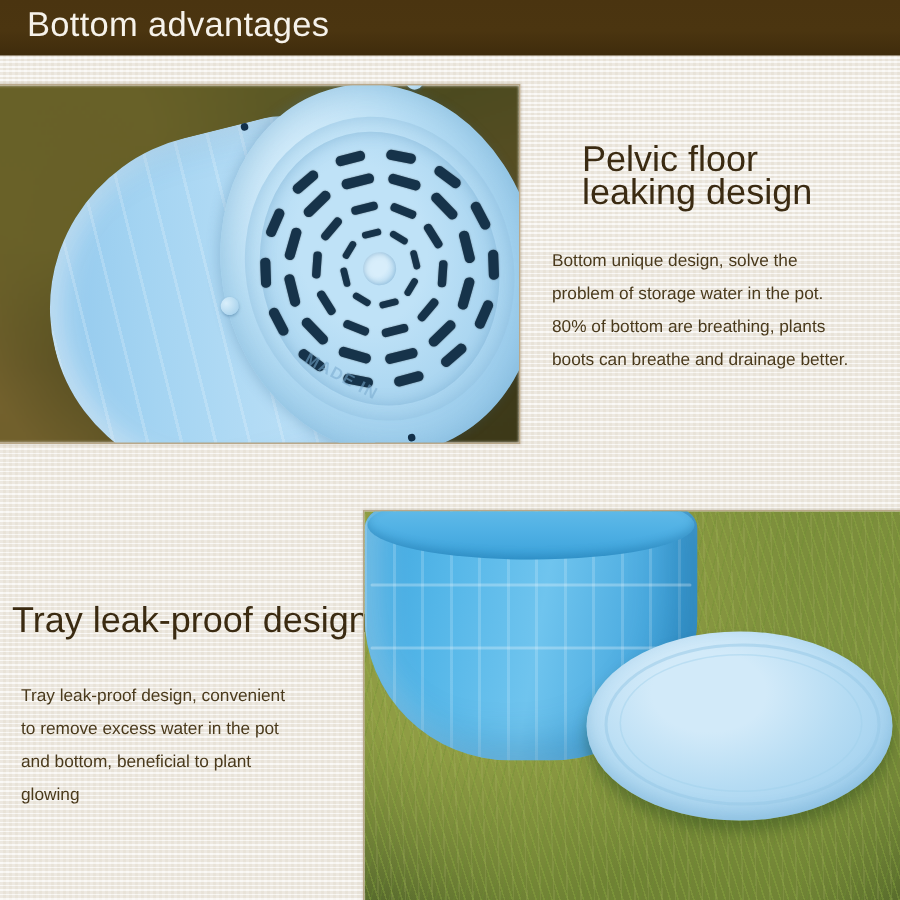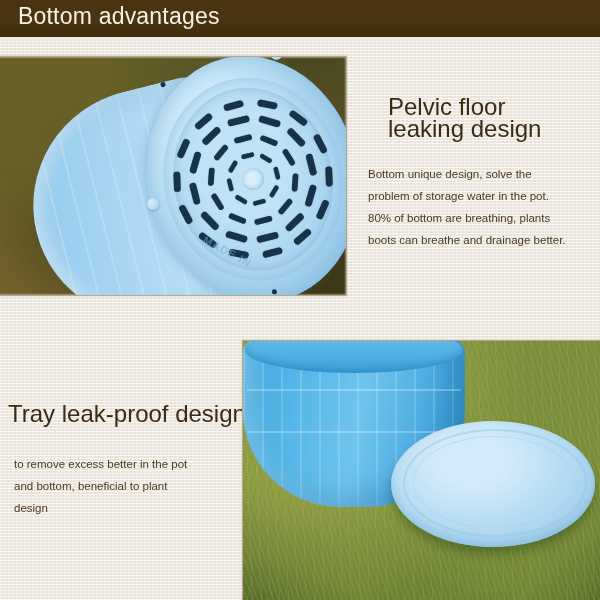--- a/index.html
+++ b/index.html
@@ -356,23 +356,24 @@
   <div class="body-text body-right">
     <p>Bottom unique design, solve the</p>
     <p>problem of storage water in the pot.</p>
     <p>80% of bottom are breathing, plants</p>
     <p>boots can breathe and drainage better.</p>
   </div>
 
   <div class="heading heading-left">Tray leak-proof design</div>
 
   <div class="body-text body-left">
-    <p>to remove excess better in the pot</p>
+    <p>Tray leak-proof design, convenient</p>
+    <p>to remove excess water in the pot</p>
     <p>and bottom, beneficial to plant</p>
-    <p>design</p>
+    <p>glowing</p>
   </div>
 
   <div class="photo photo-bottom">
     <div class="grass-sharp"></div>
 
     <div class="pot-side">
       <div class="pot-side-rim"></div>
       <div class="pot-side-band" style="top:54px;"></div>
       <div class="pot-side-band" style="top:96px;"></div>
     </div>

